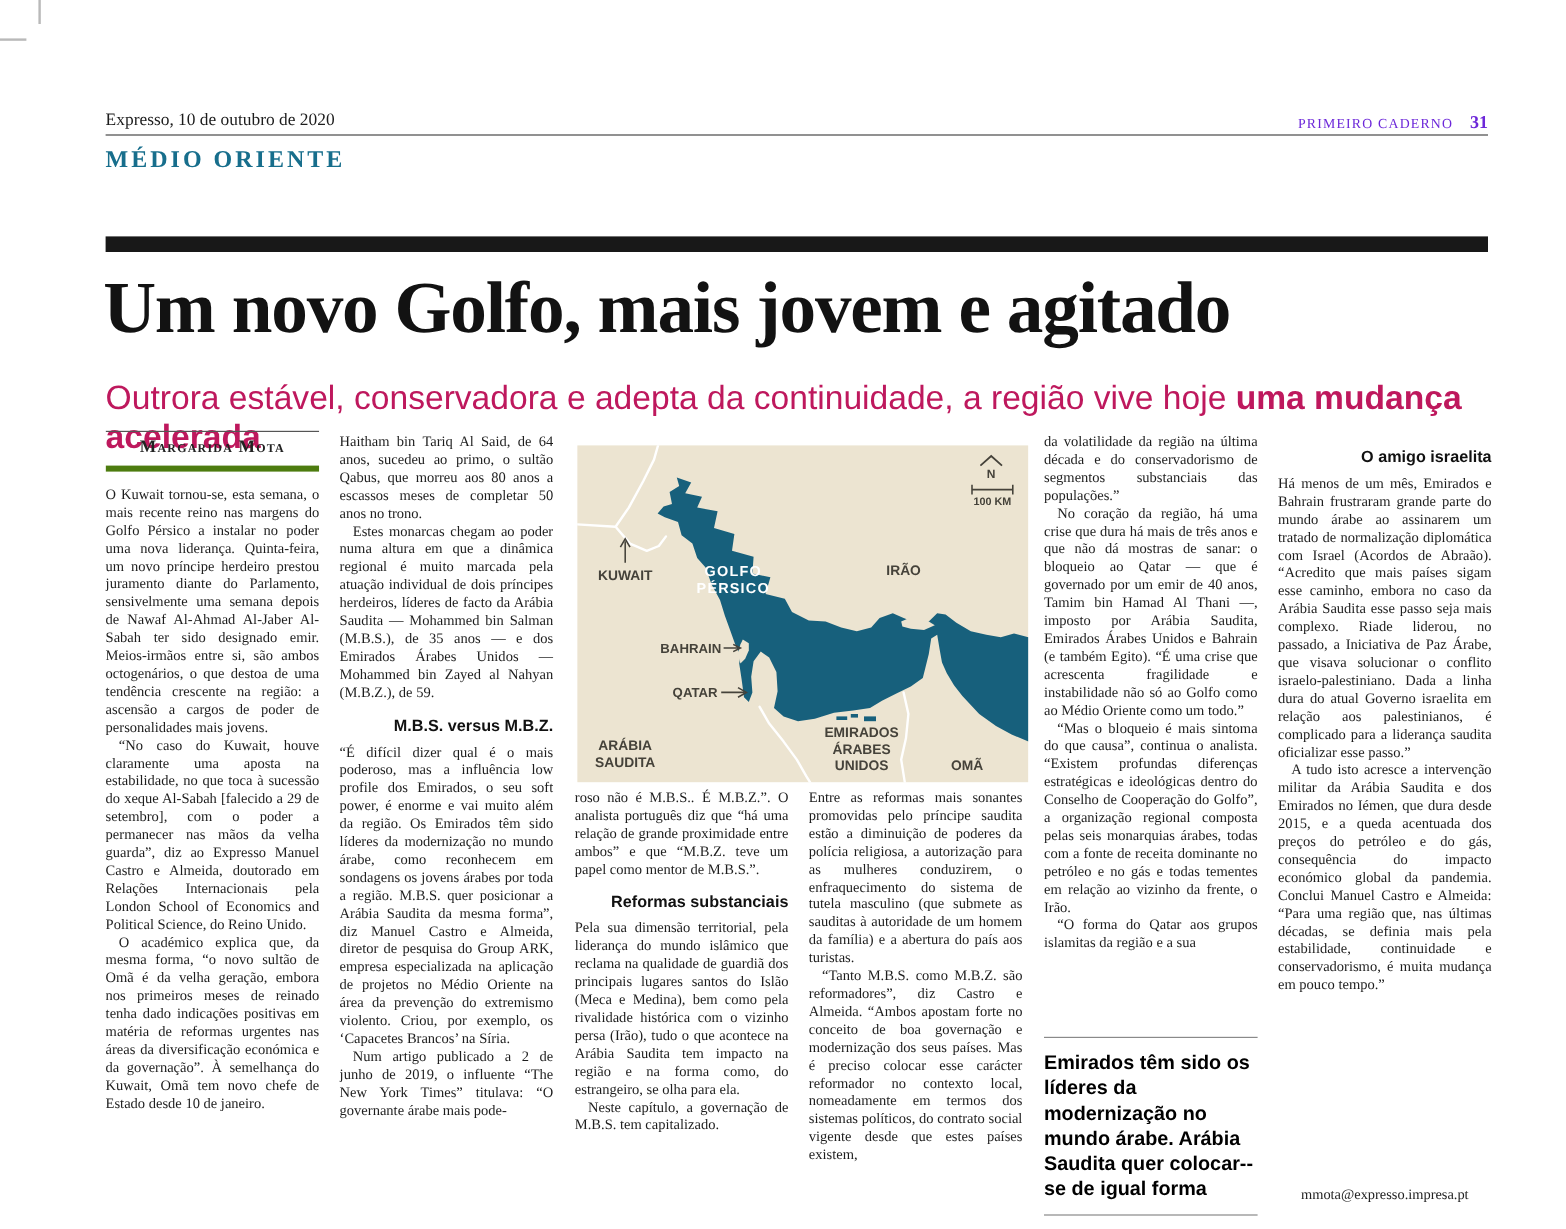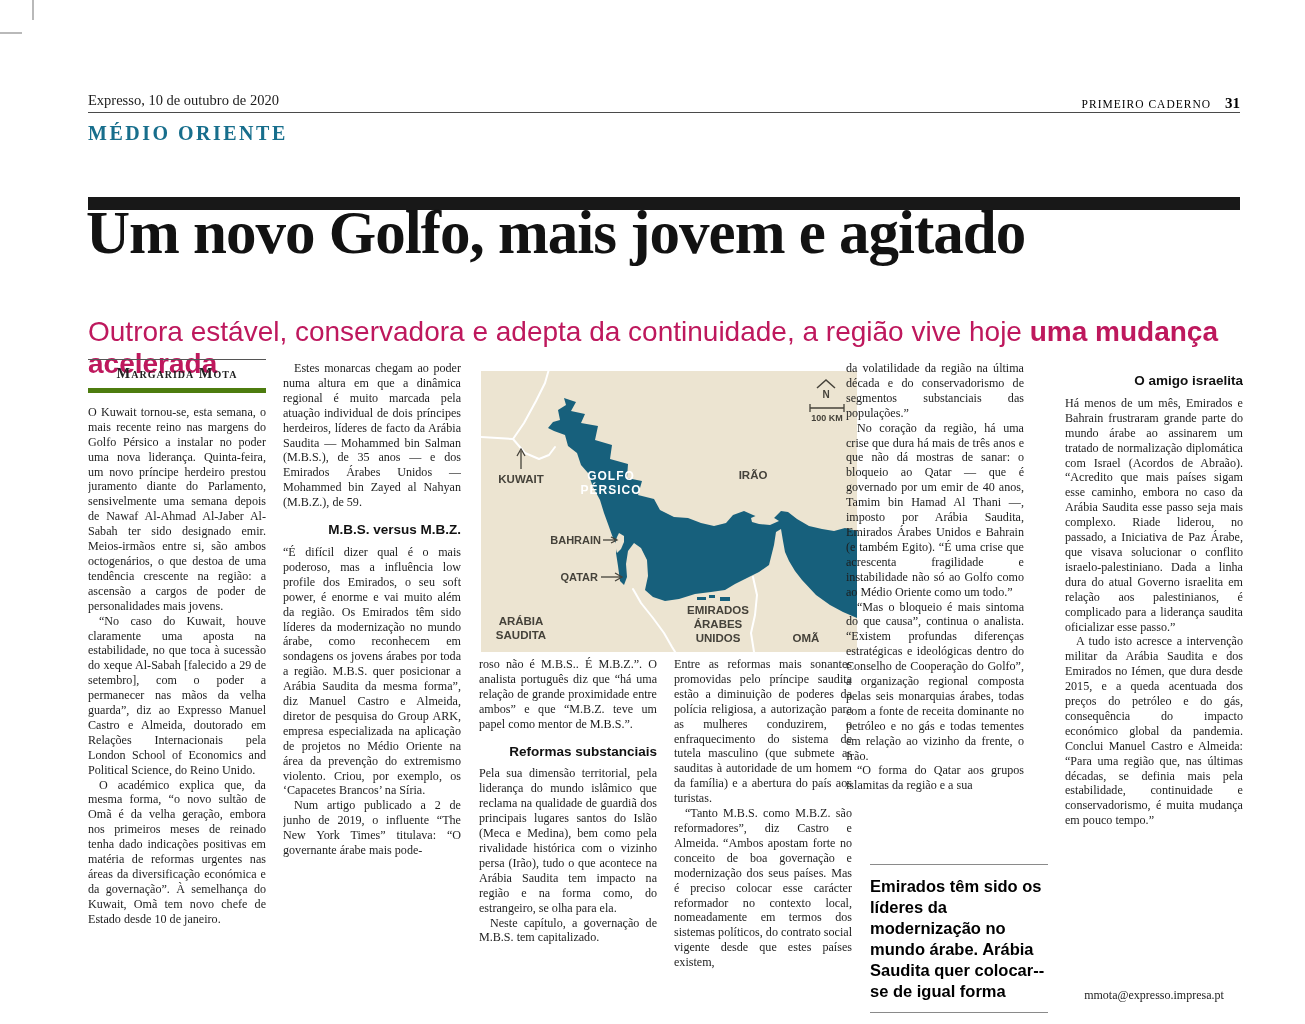--- a/index.html
+++ b/index.html
@@ -6,46 +6,46 @@
   .page{position:relative;width:1305px;height:1024px;background:#ffffff;overflow:hidden;
         font-family:"Liberation Serif", serif;color:#1d1d1d;padding-left:22px;}
   .abs{position:absolute;}
 
   
   .crop-v{left:32px;top:0;width:2px;height:20px;background:#b9b9b9;}
   .crop-h{left:0;top:32px;width:22px;height:2px;background:#b9b9b9;}
 
   
   .masthead-left{left:88px;top:92px;font-size:14.5px;color:#1c1c1c;}
-  .masthead-right{left:940px;top:94px;width:300px;text-align:right;color:#000000;}
+  .masthead-right{left:940px;top:94px;width:300px;text-align:right;color:#6d28d9;}
   .masthead-right .caderno{font-size:11.5px;letter-spacing:1px;}
   .masthead-right .pagenum{font-size:15px;font-weight:bold;margin-left:14px;}
   .header-rule{left:88px;top:112px;width:1152px;height:1px;background:#4a4a4a;}
 
   .kicker{left:88px;top:122px;font-size:20px;font-weight:bold;letter-spacing:2.5px;color:#176e8c;text-align:center;}
 
   .black-bar{left:88px;top:197px;width:1152px;height:13px;background:#181818;}
 
-  .headline{left:86px;top:201px;width:1160px;font-size:61px;font-weight:bold;line-height:1.05;
+  .headline{left:86px;top:226px;width:1160px;font-size:61px;font-weight:bold;line-height:1.05;
             letter-spacing:-1px;color:#121212;}
   .deck{left:88px;top:316px;width:1160px;font-family:"Liberation Sans",sans-serif;font-size:28px;color:#be185d;}
   .deck b{font-weight:bold;}
 
   
   .col{width:178px;overflow:hidden;font-size:12.1px;line-height:14.9px;text-align:justify;}
   .col p{margin:0;}
   .col p.ind{text-indent:11px;}
   .col-sub{font-family:"Liberation Sans",sans-serif;font-weight:bold;font-size:13.5px;
            margin:13px 0 7px 0;text-align:right;color:#111;}
   .col-sub .it{}
   .c1{left:88px;top:357px;height:664px;}
   .c2{left:283px;top:361px;height:660px;}
   .c3{left:479px;top:657px;height:367px;}
   .c4{left:674px;top:657px;height:367px;}
-  .c5{left:846px;top:361px;height:500px;}
+  .c5{left:870px;top:361px;height:500px;}
   .c6{left:1065px;top:361px;height:622px;}
 
   .byline-box{border-top:1px solid #555;border-bottom:5px solid #4d7c0f;margin:2px 0 12px 0;
               padding:6px 2px 7px 2px;text-align:center;font-weight:bold;font-variant:small-caps;
               font-size:14.5px;letter-spacing:1px;color:#222;}
 
   .pullquote{left:870px;top:864px;width:178px;height:149px;box-sizing:border-box;
              border-top:1px solid #8a8a8a;border-bottom:1px solid #8a8a8a;padding:11px 0 0 0;
              font-family:"Liberation Sans",sans-serif;font-weight:bold;font-size:16.5px;
              line-height:21px;color:#000000;overflow:hidden;}
@@ -83,20 +83,21 @@
   </div>
 
   <div class="abs col c1">
     <div class="byline-box">Margarida Mota</div>
     <p>O Kuwait tornou-se, esta semana, o mais recente reino nas margens do Golfo Pérsico a instalar no poder uma nova liderança. Quinta-feira, um novo príncipe herdeiro prestou juramento diante do Parlamento, sensivelmente uma semana depois de Nawaf Al-Ahmad Al-Jaber Al-Sabah ter sido designado emir. Meios-irmãos entre si, são ambos octogenários, o que destoa de uma tendência crescente na região: a ascensão a cargos de poder de personalidades mais jovens.</p>
     <p class="ind">“No caso do Kuwait, houve claramente uma aposta na estabilidade, no que toca à sucessão do xeque Al-Sabah [falecido a 29 de setembro], com o poder a permanecer nas mãos da velha guarda”, diz ao Expresso Manuel Castro e Almeida, doutorado em Relações Internacionais pela London School of Economics and Political Science, do Reino Unido.</p>
     <p class="ind">O académico explica que, da mesma forma, “o novo sultão de Omã é da velha geração, embora nos primeiros meses de reinado tenha dado indicações positivas em matéria de reformas urgentes nas áreas da diversificação económica e da governação”. À semelhança do Kuwait, Omã tem novo chefe de Estado desde 10 de janeiro.</p>
   </div>
 
   <div class="abs col c2">
+    <p>Haitham bin Tariq Al Said, de 64 anos, sucedeu ao primo, o sultão Qabus, que morreu aos 80 anos a escassos meses de completar 50 anos no trono.</p>
     <p class="ind">Estes monarcas chegam ao poder numa altura em que a dinâmica regional é muito marcada pela atuação individual de dois príncipes herdeiros, líderes de facto da Arábia Saudita — Mohammed bin Salman (M.B.S.), de 35 anos — e dos Emirados Árabes Unidos — Mohammed bin Zayed al Nahyan (M.B.Z.), de 59.</p>
     <div class="col-sub"><span>M.B.S. </span><span class="it">versus</span><span> M.B.Z.</span></div>
     <p>“É difícil dizer qual é o mais poderoso, mas a influência low profile dos Emirados, o seu soft power, é enorme e vai muito além da região. Os Emirados têm sido líderes da modernização no mundo árabe, como reconhecem em sondagens os jovens árabes por toda a região. M.B.S. quer posicionar a Arábia Saudita da mesma forma”, diz Manuel Castro e Almeida, diretor de pesquisa do Group ARK, empresa especializada na aplicação de projetos no Médio Oriente na área da prevenção do extremismo violento. Criou, por exemplo, os ‘Capacetes Brancos’ na Síria.</p>
     <p class="ind">Num artigo publicado a 2 de junho de 2019, o influente “The New York Times” titulava: “O governante árabe mais pode-</p>
   </div>
 
   <div class="abs map-box">
     <svg viewBox="0 0 376 281" width="376" height="281" xmlns="http://www.w3.org/2000/svg">
       <rect x="0" y="0" width="376" height="281" fill="#ece4d1"></rect>
       <path fill="#17607c" d="M 83 27 L 95 31 L 90 40 L 104 43 L 100 52 L 117 55 L 114 69 L 131 74 L 129 88 L 147 93 L 146 107 L 161 110 L 157 124 L 173 128 L 179 139 L 193 146 L 207 147 L 220 152 L 233 155 L 245 152 L 252 144 L 263 140 L 272 144 L 282 148 L 293 147 L 300 140 L 307 141 L 316 148 L 328 155 L 341 158 L 353 160 L 364 157 L 376 160 L 376 247 L 362 241 L 349 234 L 335 224 L 321 209 L 314 200 L 308 190 L 304 181 L 302 170 L 300 158 L 295 161 L 293 174 L 290 186 L 288 194 L 278 201 L 266 207 L 254 213 L 244 219 L 230 221 L 214 223 L 198 228 L 184 230 L 172 226 L 164 219 L 167 205 L 166 189 L 160 177 L 153 172 L 147 180 L 145 193 L 146 206 L 143 214 L 139 210 L 137 195 L 135 182 L 136 175 L 132 167 L 127 153 L 123 142 L 119 129 L 112 116 L 107 102 L 100 94 L 96 82 L 87 75 L 84 64 L 73 60 L 67 57 L 72 51 L 79 49 L 77 39 L 85 34 Z"></path>

